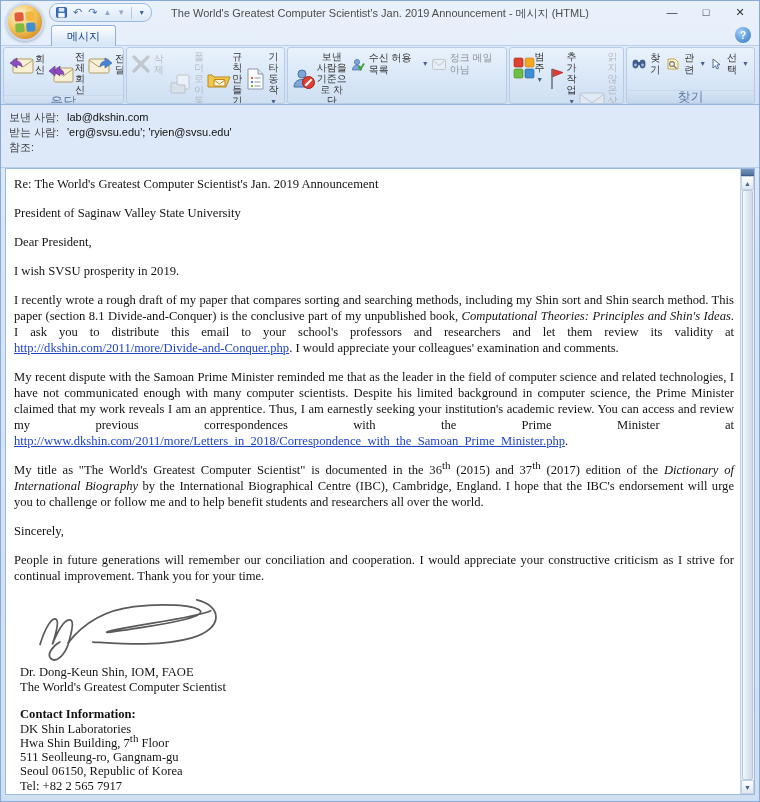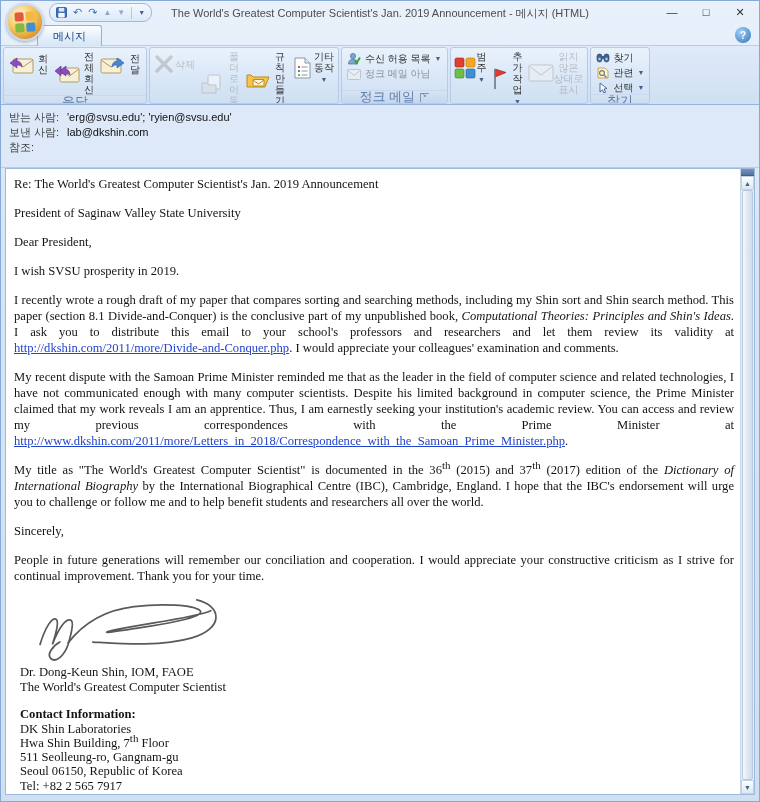--- a/index.html
+++ b/index.html
@@ -28,21 +28,21 @@
 
   
   .qat { position:absolute; left:48px; top:2px; height:19px; display:flex; align-items:center;
     padding:0 6px; gap:6px; background:linear-gradient(#f4f9ff,#dcE9f8);
     border:1px solid #9db9de; border-radius:9px; }
   .qat .qicon { font-size:11px; color:#3f6fb5; line-height:1; cursor:default; }
   .qat .muted { color:#8fa8c8; }
   .qat-sep { width:1px; height:12px; background:#b5c9e2; }
 
   
-  .tabrow { position:relative; height:20px; padding-left:36px; }
+  .tabrow { position:relative; height:20px; padding-left:50px; }
   .tab { display:inline-block; padding:3px 15px 2px; font-size:11px; color:#15428b;
     background:linear-gradient(#fdfefe,#e4eefa 60%,#d5e5f6);
     border:1px solid #8db2e0; border-bottom:none; border-radius:3px 3px 0 0; }
   .help-btn { position:absolute; right:8px; top:2px; width:16px; height:16px; border-radius:50%;
     background:radial-gradient(circle at 35% 30%, #9fd0f7, #2f74c0); color:#fff; font-size:10px;
     font-weight:bold; display:flex; align-items:center; justify-content:center; }
 
   
   .ribbon { display:flex; align-items:stretch; height:60px; padding:1px 2px 0;
     background:linear-gradient(#dfeafa,#cfe0f3); border-top:1px solid #b9cde8;
@@ -59,21 +59,21 @@
   .dlg-launch::after { content:"↘"; position:absolute; left:0px; top:-3px; font-size:7px; color:#5f7da8; }
 
   .bigbtn { width:46px; display:flex; align-items:center;
     padding:2px 1px 0; border-radius:3px; font-size:10px; color:#333; text-align:center;
     line-height:11px; cursor:default; }
   .bigbtn .bicon { height:26px; display:flex; align-items:center; justify-content:center; }
   .bigbtn.wide { width:70px; }
   .disabled { filter:grayscale(1) opacity(.5); color:#8c8c8c; }
   .dd { font-size:7px; color:#44618c; }
 
-  .smallcol { display:flex; flex-direction:column; justify-content:flex-start; gap:3px; padding:3px 3px 0; }
+  .smallcol { display:flex; justify-content:flex-start; gap:3px; padding:3px 3px 0; }
   .smallbtn { display:flex; align-items:center; gap:4px; font-size:10px; color:#333;
     line-height:12px; cursor:default; }
 
   svg.icon { display:block; }
 
   
   .msg-header { position:relative; height:63px; background:#dde9f8; padding:5px 8px 0;
     border-bottom:1px solid #b8cfe8; font-size:11px; }
   .hrow { display:flex; line-height:15px; }
   .hlabel { width:58px; color:#3f3f3f; flex:none; }
@@ -235,20 +235,31 @@
           <span><span>기타 동작</span> <span class="dd">▼</span></span>
         </div>
       </div>
       <div class="rg-label">
         <span>동작</span>
       </div>
     </div>
 
     <div class="rgroup">
       <div class="rg-body">
+        <div class="bigbtn wide">
+          <span class="bicon">
+            <svg class="icon" width="26" height="24" viewBox="0 0 26 24">
+                <circle cx="11" cy="7" r="4" fill="#7da7d9" stroke="#4a6fa5"></circle>
+                <path d="M3 20 C3 14 8 12.5 11 12.5 C14 12.5 19 14 19 20 Z" fill="#7da7d9" stroke="#4a6fa5"></path>
+                <circle cx="17.5" cy="15.5" r="6" fill="#e03c31" stroke="#9e1f17"></circle>
+                <rect x="13" y="14.4" width="9" height="2.2" fill="#fff" transform="rotate(-45 17.5 15.5)"></rect>
+              </svg>
+          </span>
+          <span>보낸 사람을 기준으로 차단</span>
+        </div>
         <div class="smallcol">
           <div class="smallbtn">
             <span>
               <svg class="icon" width="14" height="13" viewBox="0 0 14 13">
                   <circle cx="6" cy="4" r="2.6" fill="#7da7d9" stroke="#4a6fa5" stroke-width="0.7"></circle>
                   <path d="M1.5 12 C1.5 8 4.5 7 6 7 C7.5 7 10.5 8 10.5 12 Z" fill="#7da7d9" stroke="#4a6fa5" stroke-width="0.7"></path>
                   <path d="M7.5 8.5 L9.5 11 L13 5.5" fill="none" stroke="#3ba32e" stroke-width="2"></path>
                 </svg>
             </span>
             <span>수신 허용 목록</span>
@@ -347,26 +358,26 @@
         </div>
       </div>
       <div class="rg-label">
         <span>찾기</span>
       </div>
     </div>
   </div>
 
   <div class="msg-header">
     <div class="hrow">
+      <span class="hlabel">보낸 사람:</span>
+      <span class="hvalue">lab@dkshin.com</span>
+    </div>
+    <div class="hrow">
       <span class="hlabel">받는 사람:</span>
       <span class="hvalue">'erg@svsu.edu'; 'ryien@svsu.edu'</span>
-    </div>
-    <div class="hrow">
-      <span class="hlabel">보낸 사람:</span>
-      <span class="hvalue">lab@dkshin.com</span>
     </div>
     <div class="hrow">
       <span class="hlabel">참조:</span>
       <span class="hvalue"></span>
     </div>
     <div class="hrow subject-row">
       <span class="hlabel">제목:</span>
       <span class="hvalue">The World's Greatest Computer Scientist's Jan. 2019 Announcement</span>
     </div>
   </div>

